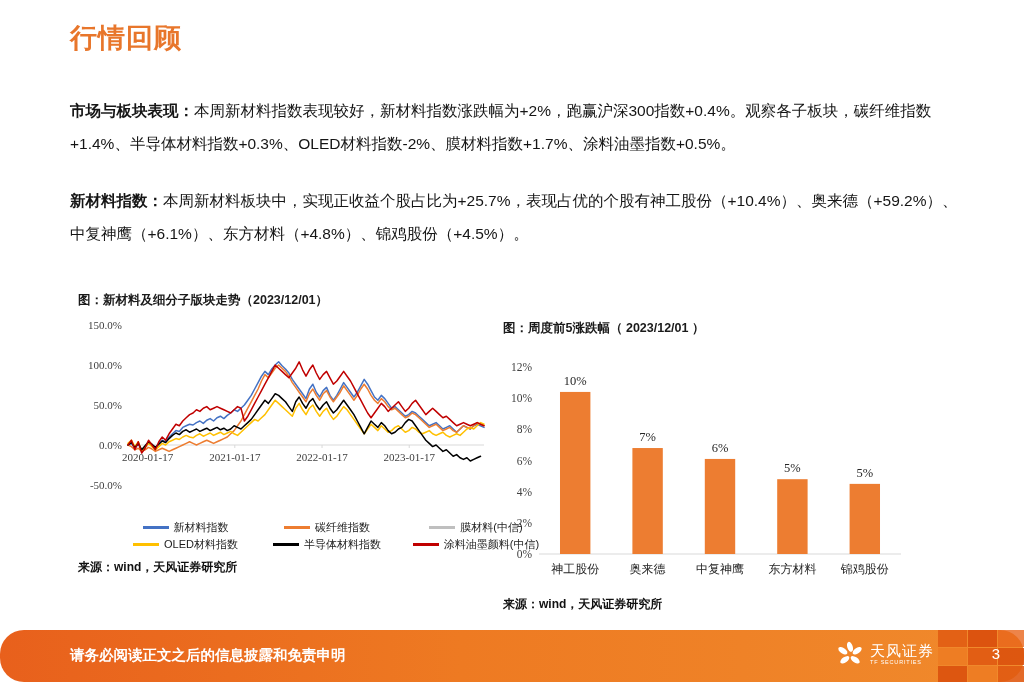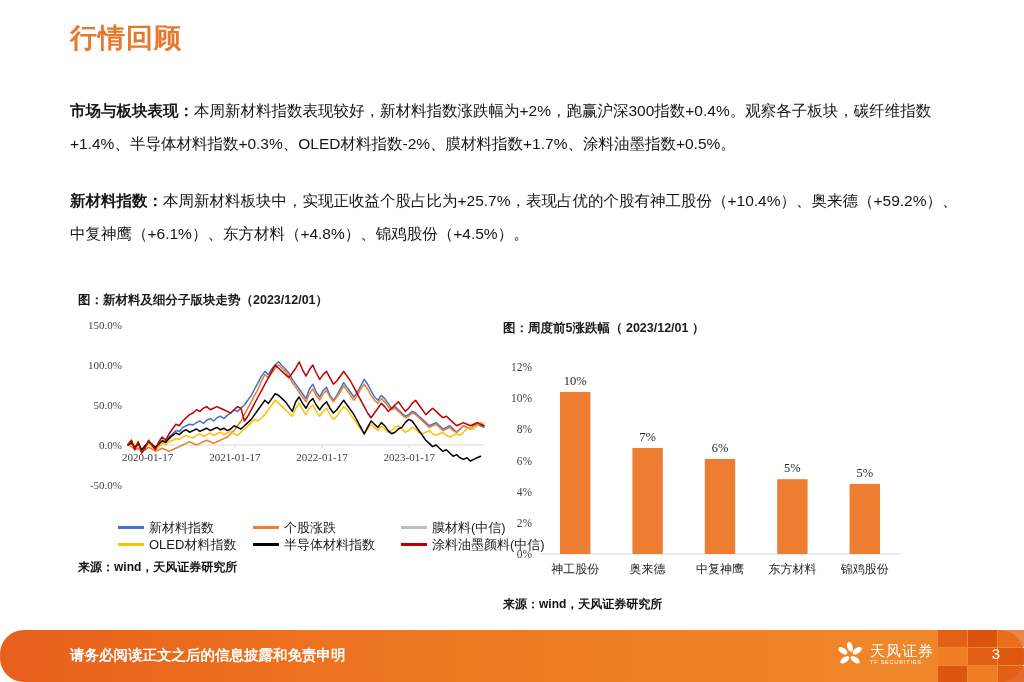--- a/index.html
+++ b/index.html
@@ -68,22 +68,23 @@
   .legend {
     display: grid;
     grid-template-columns: 135px 148px 150px;
     grid-auto-rows: 17px;
     margin-left: 48px;
     margin-top: 2px;
   }
   .legend-item {
     display: flex;
     align-items: center;
-    font-size: 13px;
+    font-size: 11px;
     color: #1a1a1a;
+    justify-content: center;
   }
   .legend-swatch {
     width: 26px;
     height: 2.6px;
     margin-right: 5px;
     flex: none;
   }
 
   
   .footer {
@@ -155,21 +156,21 @@
         <polyline points="58.00,128.00 61.42,123.20 64.85,132.80 68.27,124.80 71.69,136.00 75.12,131.20 78.54,123.20 81.96,128.00 85.38,132.80 88.81,124.80 92.23,120.00 95.65,123.20 99.08,116.80 102.50,112.00 105.92,107.20 109.35,108.80 112.77,104.00 116.19,100.80 119.62,97.60 123.04,96.00 126.46,92.80 129.88,94.40 133.31,91.20 136.73,89.60 140.15,92.80 143.58,91.20 147.00,89.60 150.42,91.20 153.85,92.80 157.27,94.40 160.69,96.00 164.12,92.80 167.54,89.60 170.96,91.20 174.38,104.00 177.81,99.20 181.23,92.80 184.65,86.40 188.08,80.00 191.50,73.60 194.92,67.20 198.35,60.80 201.77,54.40 205.19,48.00 208.62,51.20 212.04,54.40 215.46,57.60 218.88,60.80 222.31,56.00 225.73,51.20 229.15,44.80 232.58,52.80 236.00,59.20 239.42,52.80 242.85,48.00 246.27,56.00 249.69,62.40 253.12,57.60 256.54,54.40 259.96,60.80 263.38,67.20 266.81,64.00 270.23,59.20 273.65,54.40 277.08,59.20 280.50,64.00 283.92,70.40 287.35,76.80 290.77,83.20 294.19,89.60 297.62,96.00 301.04,100.80 304.46,96.00 307.88,91.20 311.31,86.40 314.73,89.60 318.15,94.40 321.58,91.20 325.00,88.00 328.42,84.80 331.85,89.60 335.27,94.40 338.69,91.20 342.12,86.40 345.54,83.20 348.96,88.00 352.38,92.80 355.81,97.60 359.23,94.40 362.65,91.20 366.08,94.40 369.50,97.60 372.92,100.80 376.35,99.20 379.77,102.40 383.19,105.60 386.62,108.80 390.04,107.20 393.46,105.60 396.88,107.20 400.31,108.80 403.73,107.20 407.15,105.60 410.58,107.20 414.00,108.80" fill="none" stroke="#C00000" stroke-width="1.5" stroke-linejoin="round" stroke-linecap="round"></polyline>
       </svg>
   </div>
   <div class="legend" id="line-legend">
       <div class="legend-item">
         <span class="legend-swatch" style="background: rgb(68, 114, 196);"></span>
         <span>新材料指数</span>
       </div>
       <div class="legend-item">
         <span class="legend-swatch" style="background: rgb(237, 125, 49);"></span>
-        <span>个股涨跌</span>
+        <span>碳纤维指数</span>
       </div>
       <div class="legend-item">
         <span class="legend-swatch" style="background: rgb(191, 191, 191);"></span>
         <span>膜材料(中信)</span>
       </div>
       <div class="legend-item">
         <span class="legend-swatch" style="background: rgb(255, 192, 0);"></span>
         <span>OLED材料指数</span>
       </div>
       <div class="legend-item">

